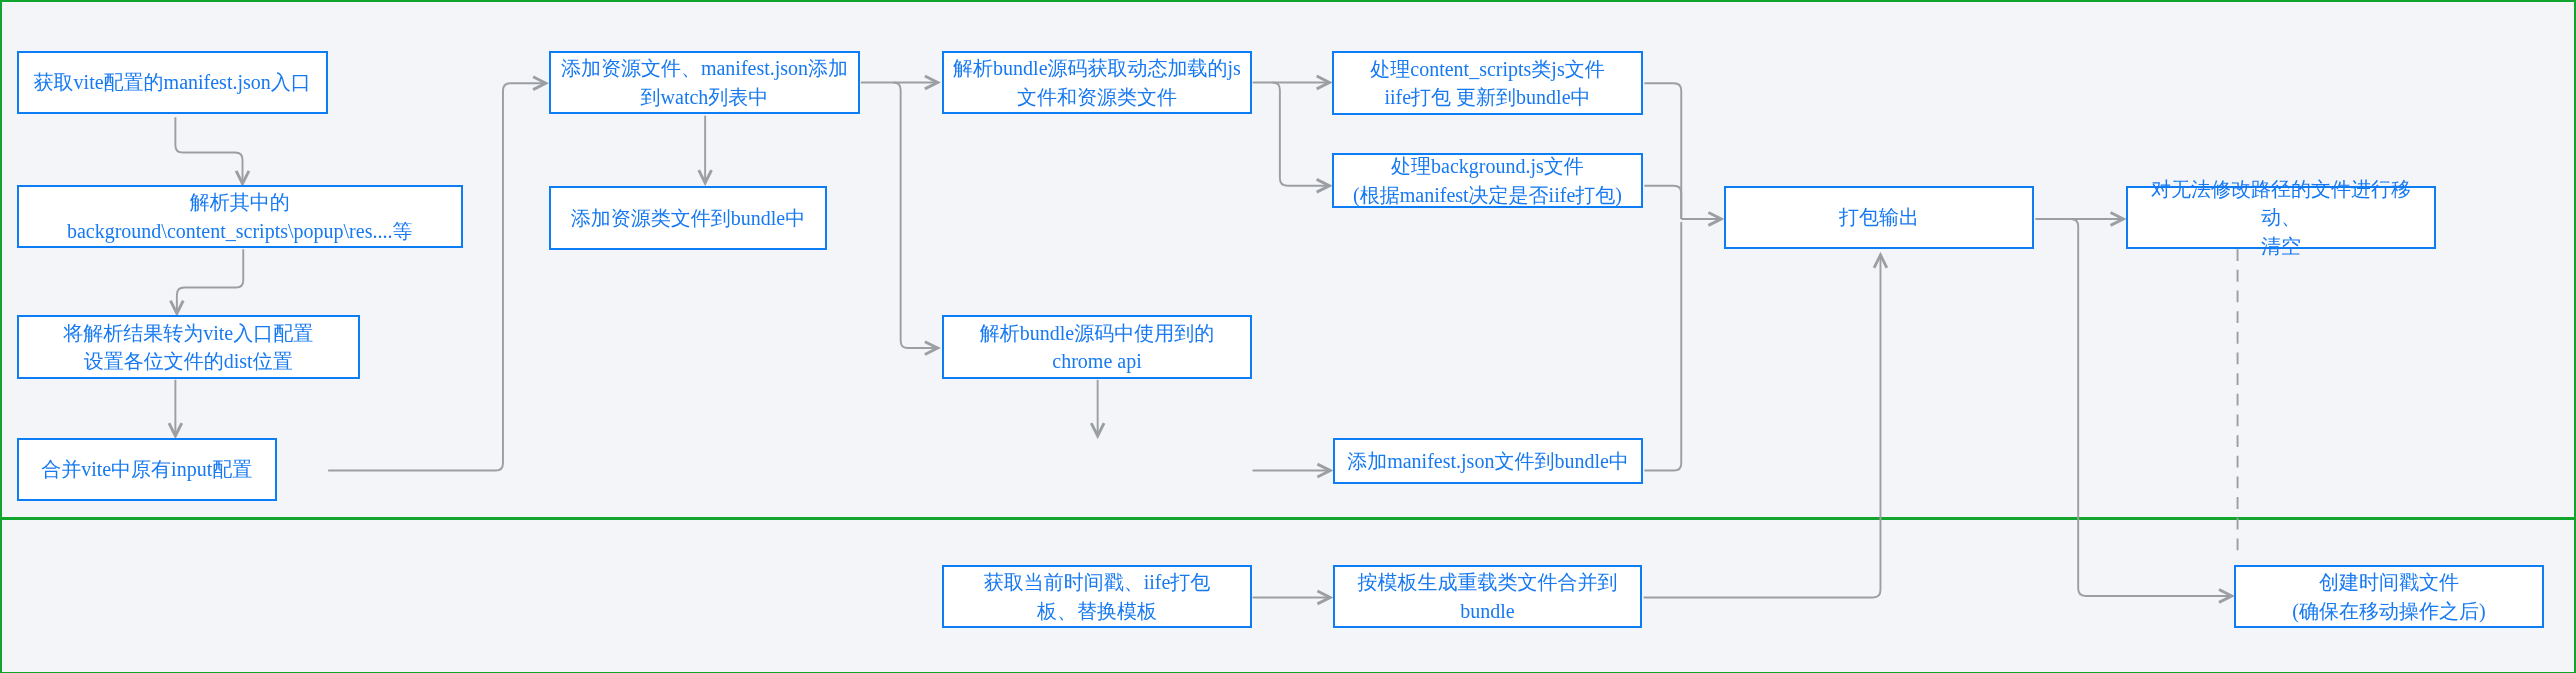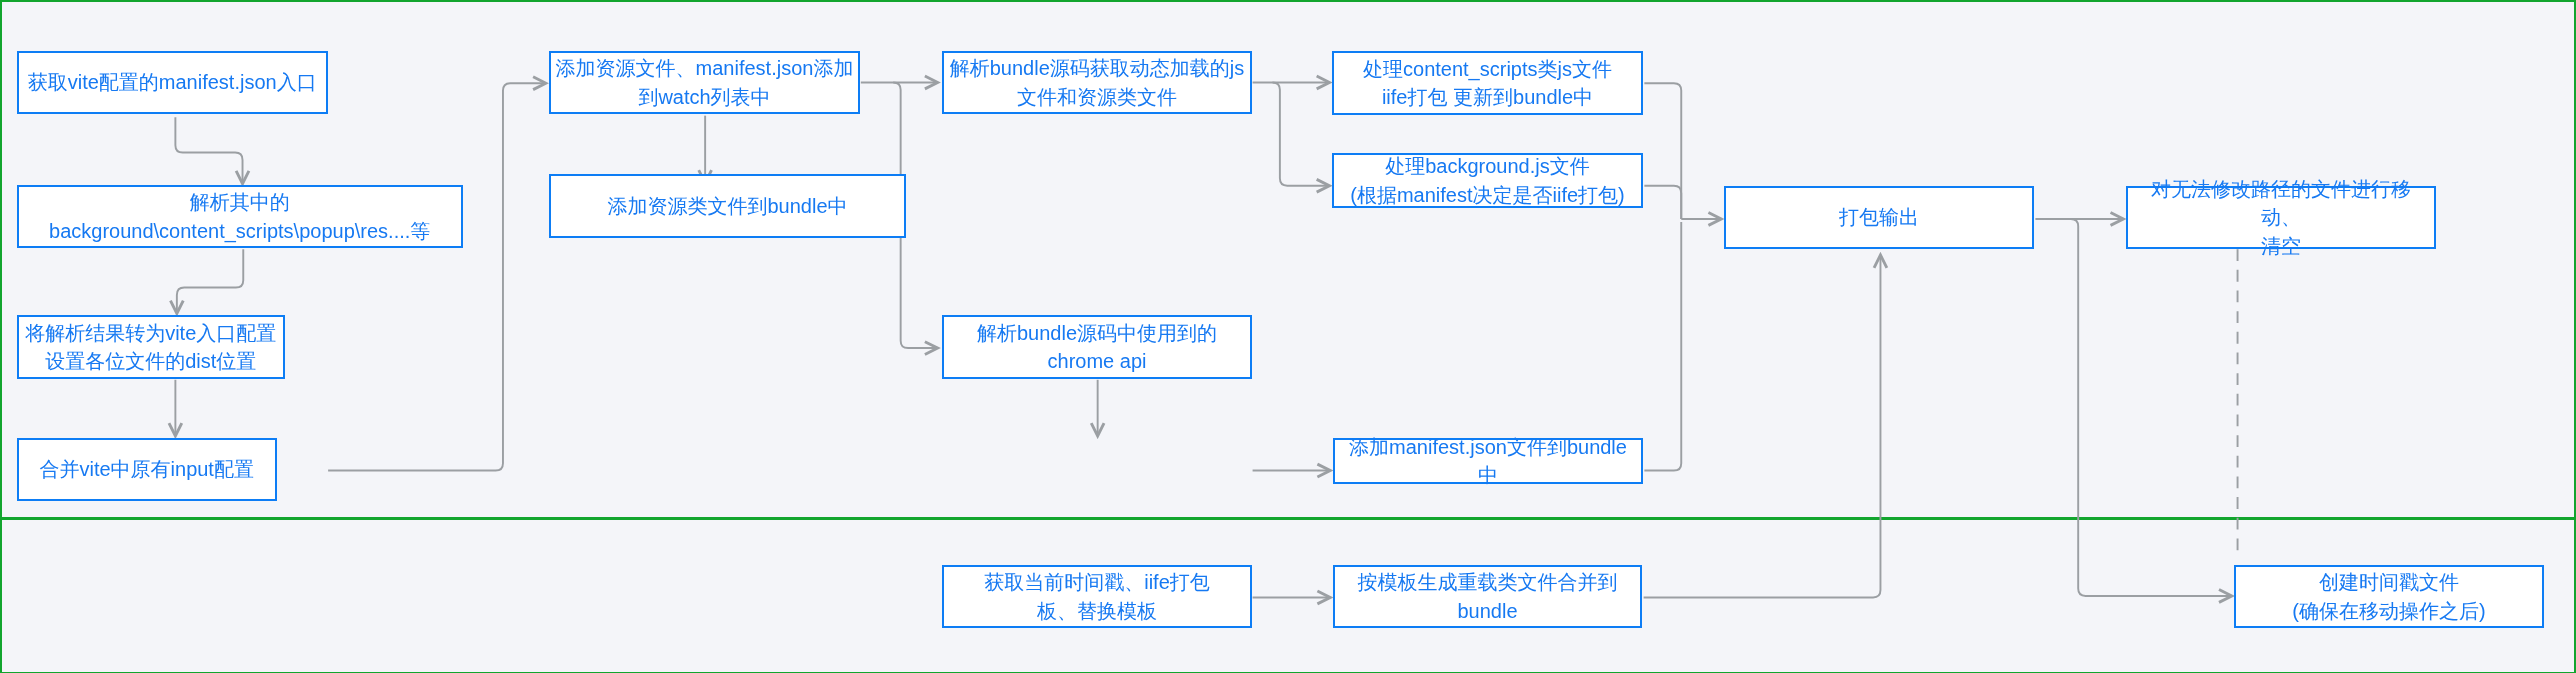--- a/index.html
+++ b/index.html
@@ -4,21 +4,21 @@
 <style>
   :root{
     --bg:#f4f5f9; --frame:#12a52e; --node-border:#0d7df5; --node-text:#1679f2; --edge:#9b9fa3;
   }
   html,body{margin:0;padding:0;background:#e9eaee;}
   #canvas{
     position:relative; width:2576px; height:674px; box-sizing:border-box;
     background:var(--bg);
     border:2.9px solid var(--frame);
     overflow:hidden;
-    font-family:Liberation Sans, sans-serif;
+    font-family:Liberation Serif, serif;
   }
   #edge-layer{position:absolute;left:0;top:0;width:100%;height:100%;}
   .edge{fill:none;stroke:var(--edge);stroke-width:2.6px;}
   .edge.dashed{stroke-dasharray:16 12;}
   .separator{stroke:var(--frame);stroke-width:4px;}
   .node{
     position:absolute; box-sizing:border-box;
     background:#ffffff; border:2.2px solid var(--node-border);
     display:flex; align-items:center; justify-content:center;
     text-align:center; color:var(--node-text);
@@ -62,32 +62,32 @@
     <path class="edge dashed" d="M3030 334 V753"></path>
   </svg>
 
   <div class="node" style="left:14.7px;top:49px;width:311px;height:63px">
     <span>获取vite配置的manifest.json入口</span>
   </div>
   <div class="node" style="left:14.7px;top:183px;width:446px;height:63px">
     <span>解析其中的
 background\content_scripts\popup\res....等</span>
   </div>
-  <div class="node" style="left:14.7px;top:313px;width:268px;height:64px">
+  <div class="node" style="left:14.7px;top:313px;width:343px;height:64px">
     <span>将解析结果转为vite入口配置
 设置各位文件的dist位置</span>
   </div>
   <div class="node" style="left:14.7px;top:436px;width:260px;height:63px">
     <span>合并vite中原有input配置</span>
   </div>
   <div class="node" style="left:547px;top:49px;width:311px;height:63px">
     <span>添加资源文件、manifest.json添加
 到watch列表中</span>
   </div>
-  <div class="node" style="left:547px;top:172px;width:357px;height:64px">
+  <div class="node" style="left:547px;top:184px;width:278px;height:64px">
     <span>添加资源类文件到bundle中</span>
   </div>
   <div class="node" style="left:940px;top:313px;width:310px;height:64px">
     <span>解析bundle源码中使用到的
 chrome api</span>
   </div>
   <div class="node" style="left:940px;top:49px;width:310px;height:63px">
     <span>解析bundle源码获取动态加载的js
 文件和资源类文件</span>
   </div>

